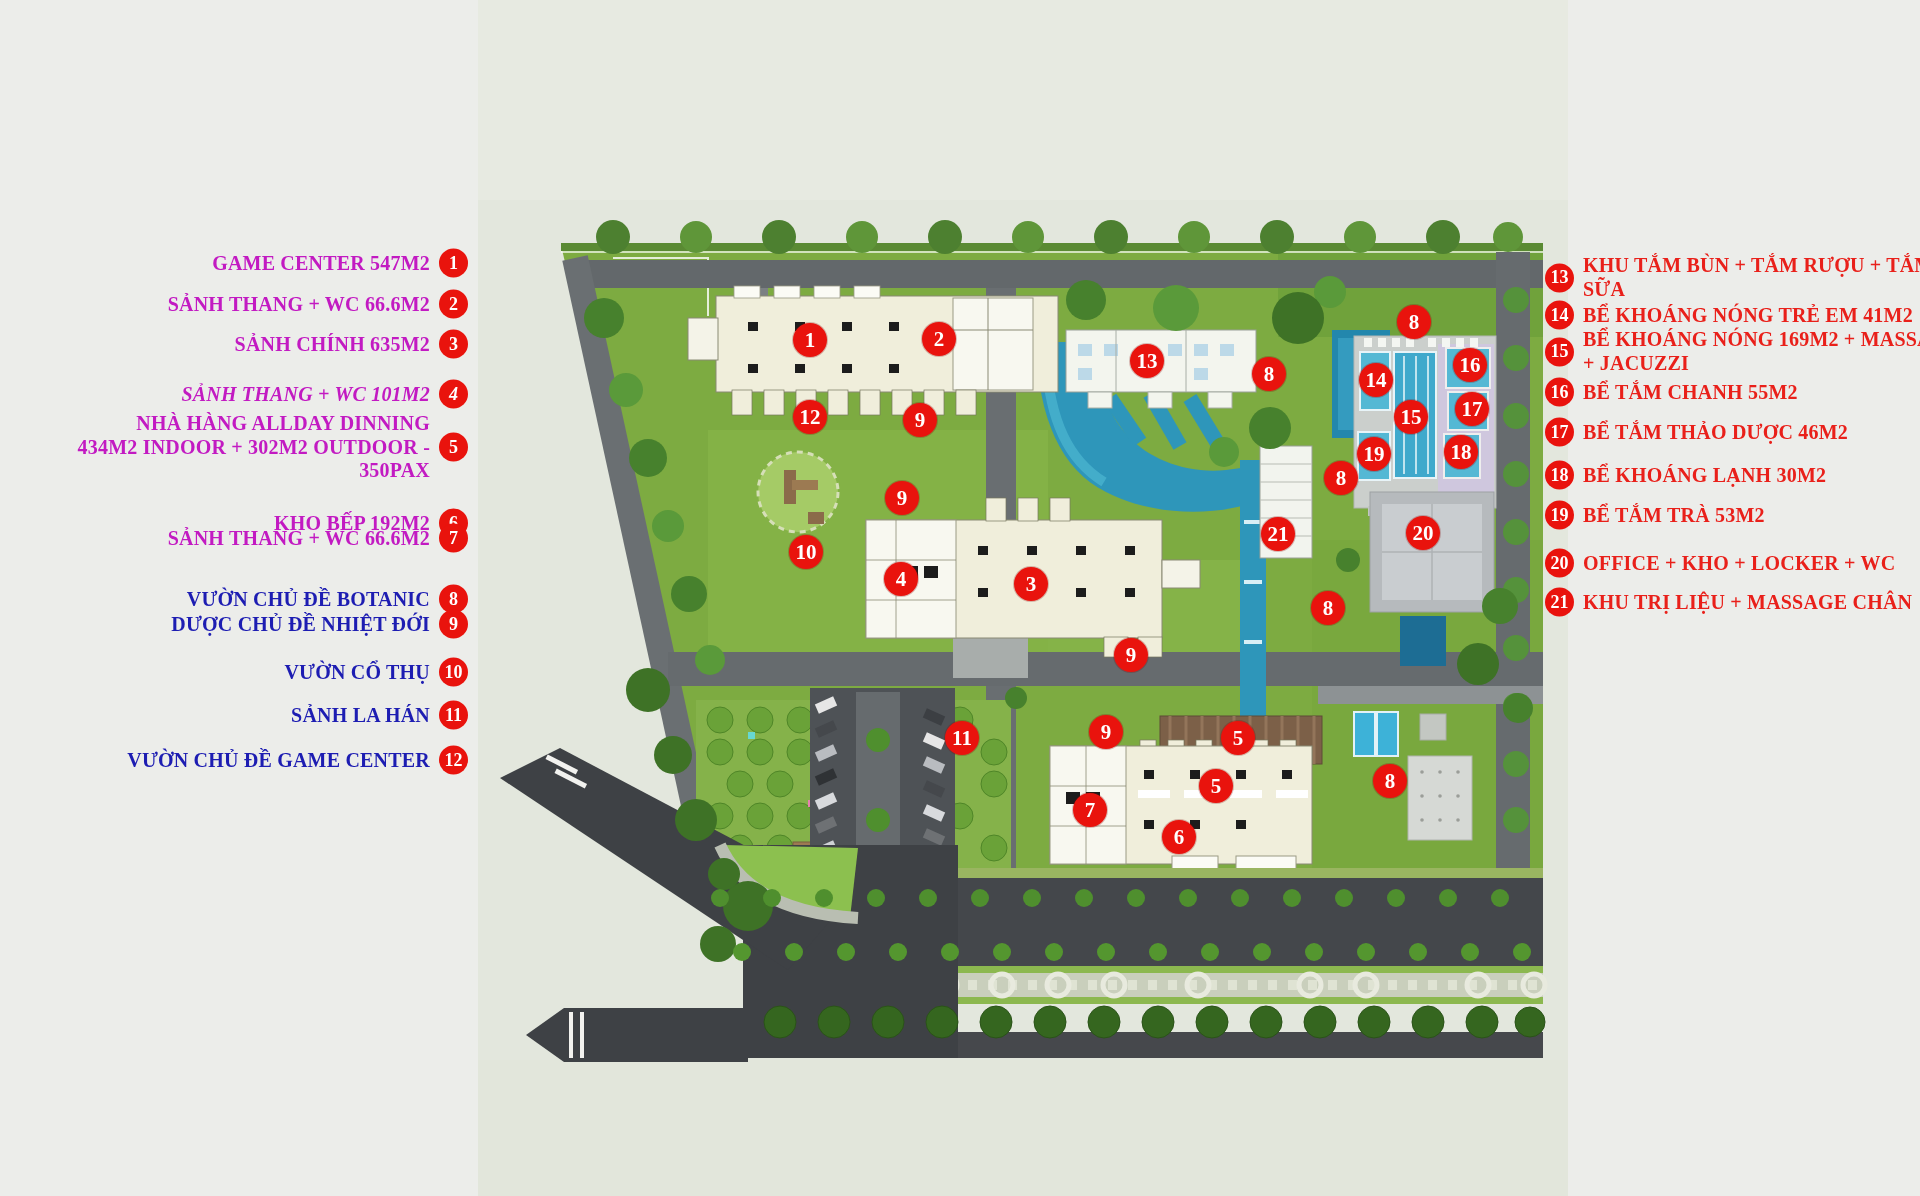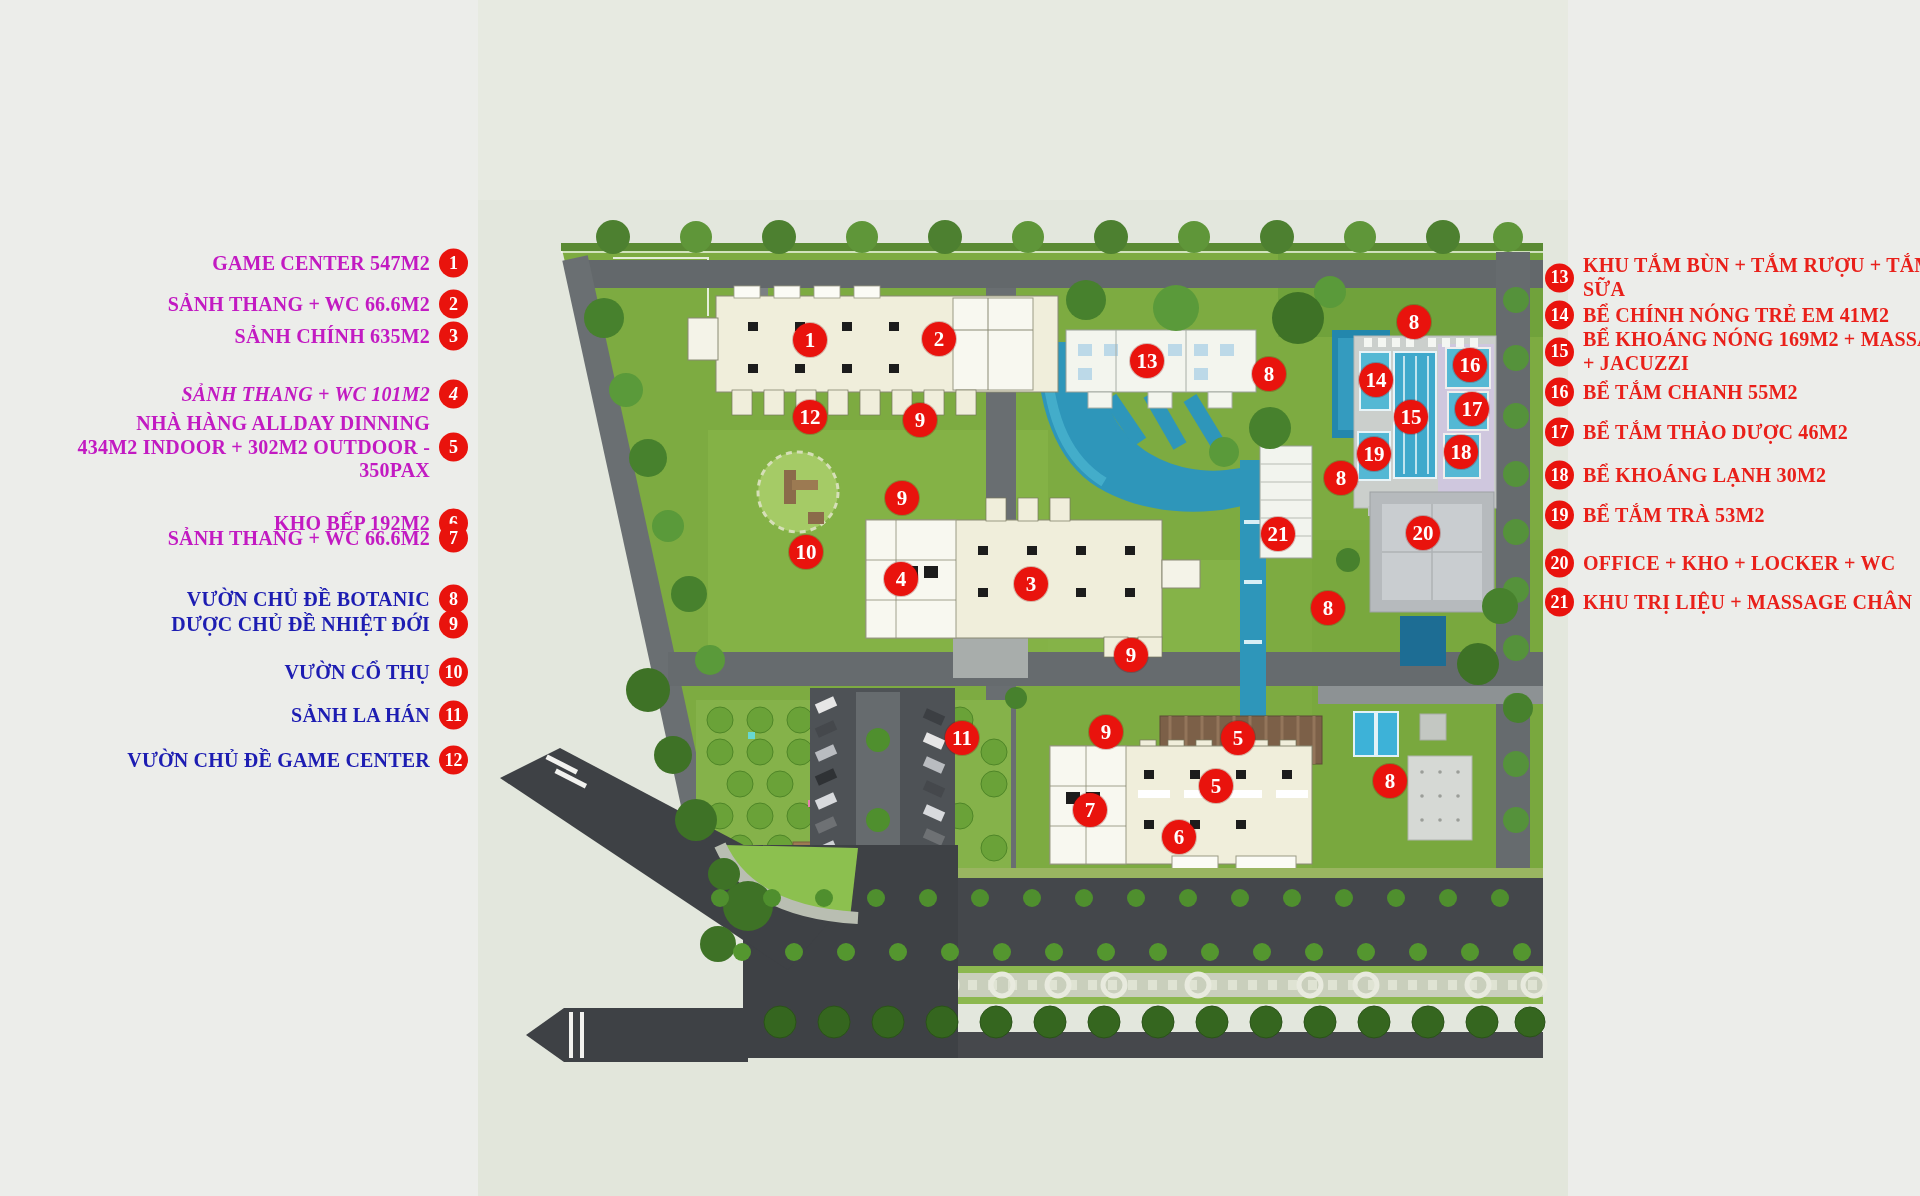--- a/index.html
+++ b/index.html
@@ -484,21 +484,21 @@
 
 <div>
   <div class="lrow left" style="top: 263px;">
         <span class="ltext">GAME CENTER 547M2</span>
         <span class="num">1</span>
       </div>
   <div class="lrow left" style="top: 304px;">
         <span class="ltext">SẢNH THANG + WC 66.6M2</span>
         <span class="num">2</span>
       </div>
-  <div class="lrow left" style="top: 336px;">
+  <div class="lrow left" style="top: 344px;">
         <span class="ltext">SẢNH CHÍNH 635M2</span>
         <span class="num">3</span>
       </div>
   <div class="lrow left" style="top: 394px; font-style: italic;">
         <span class="ltext">SẢNH THANG + WC 101M2</span>
         <span class="num">4</span>
       </div>
   <div class="lrow left" style="top: 447px;">
         <span class="ltext">NHÀ HÀNG ALLDAY DINNING
 434M2 INDOOR + 302M2 OUTDOOR - 350PAX</span>
@@ -534,21 +534,21 @@
       </div>
 </div>
 
 <div>
   <div class="lrow right" style="top: 278px;">
         <span class="num">13</span>
         <span class="ltext">KHU TẮM BÙN + TẮM RƯỢU + TẮM SỮA</span>
       </div>
   <div class="lrow right" style="top: 315px;">
         <span class="num">14</span>
-        <span class="ltext">BỂ CHÍNH NÓNG TRẺ EM 41M2</span>
+        <span class="ltext">BỂ KHOÁNG NÓNG TRẺ EM 41M2</span>
       </div>
   <div class="lrow right" style="top: 352px;">
         <span class="num">15</span>
         <span class="ltext">BỂ KHOÁNG NÓNG 169M2 + MASSAGE + JACUZZI</span>
       </div>
   <div class="lrow right" style="top: 392px;">
         <span class="num">16</span>
         <span class="ltext">BỂ TẮM CHANH 55M2</span>
       </div>
   <div class="lrow right" style="top: 432px;">

